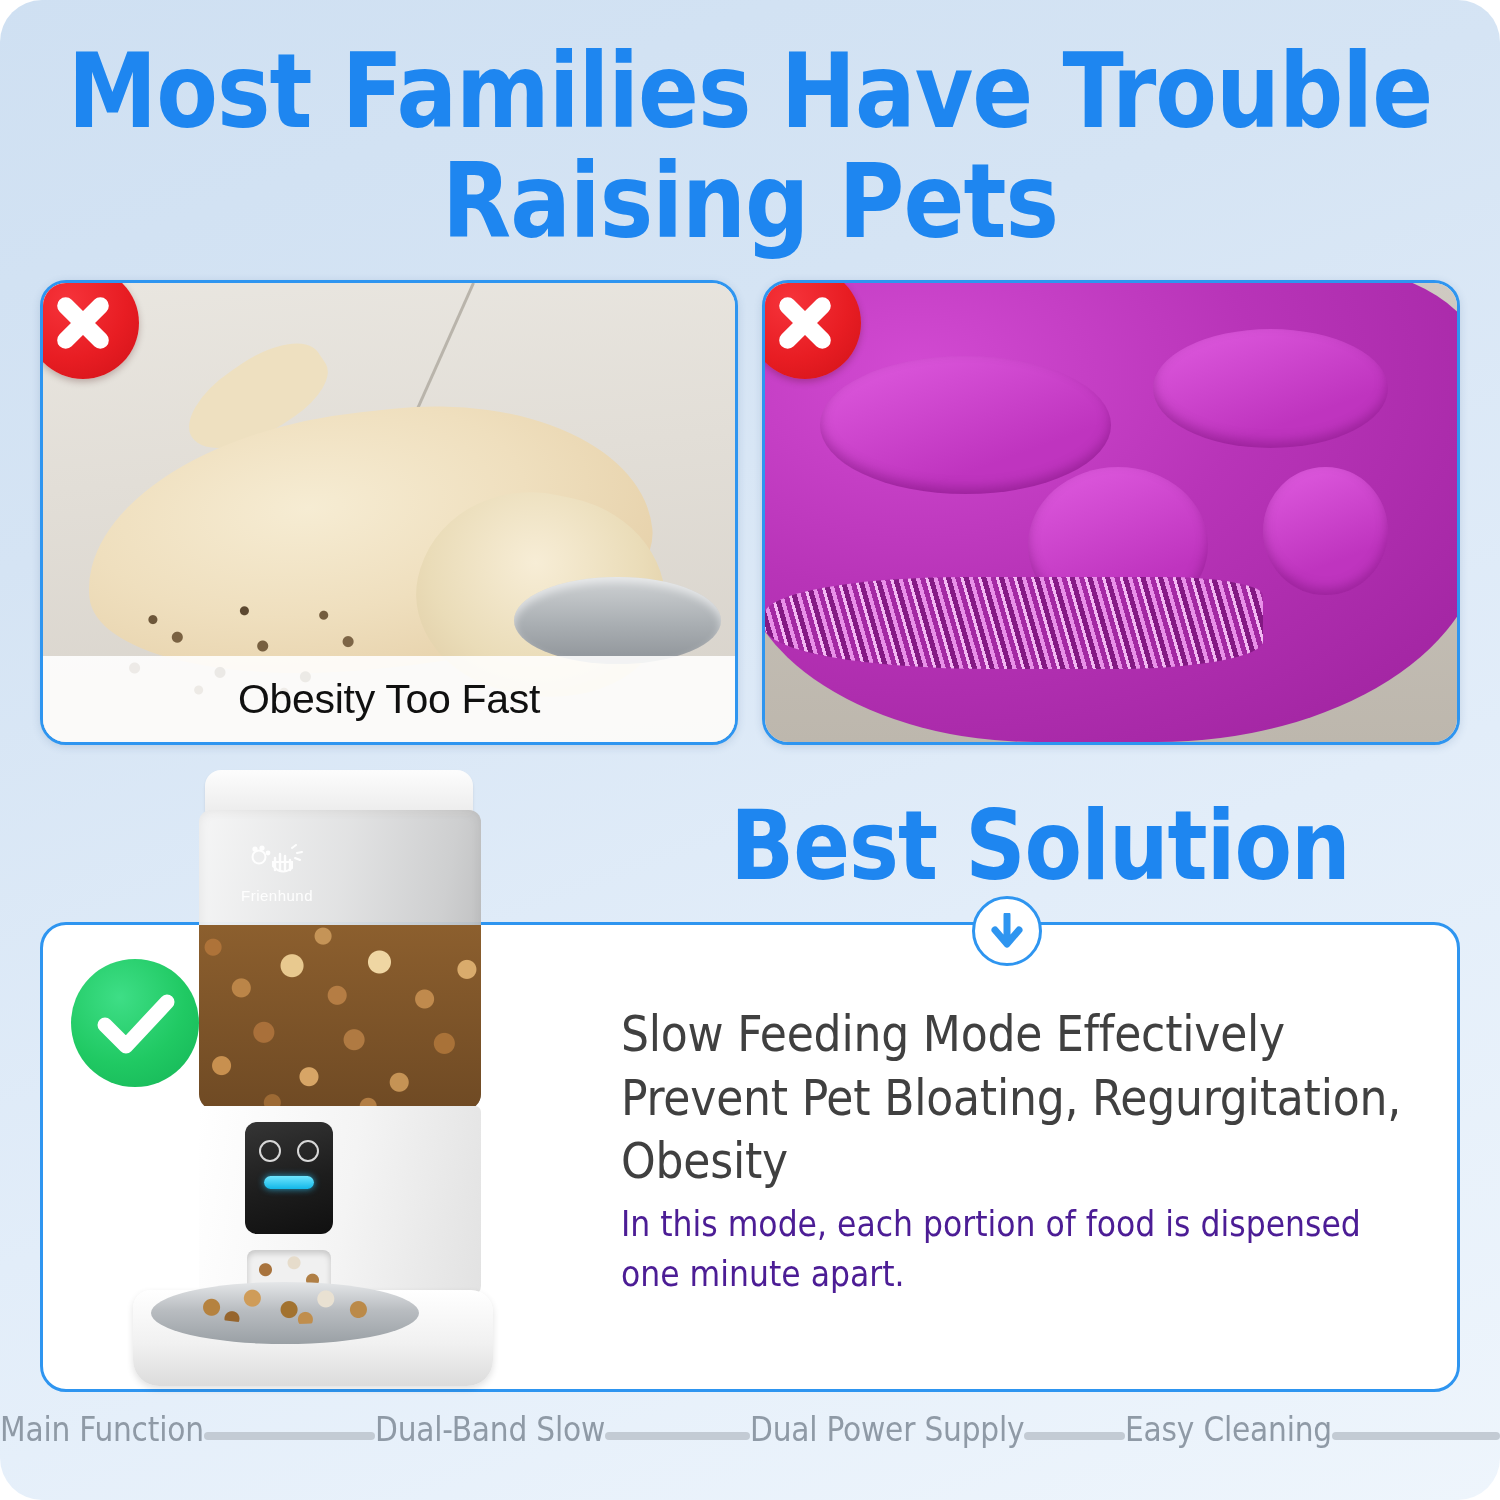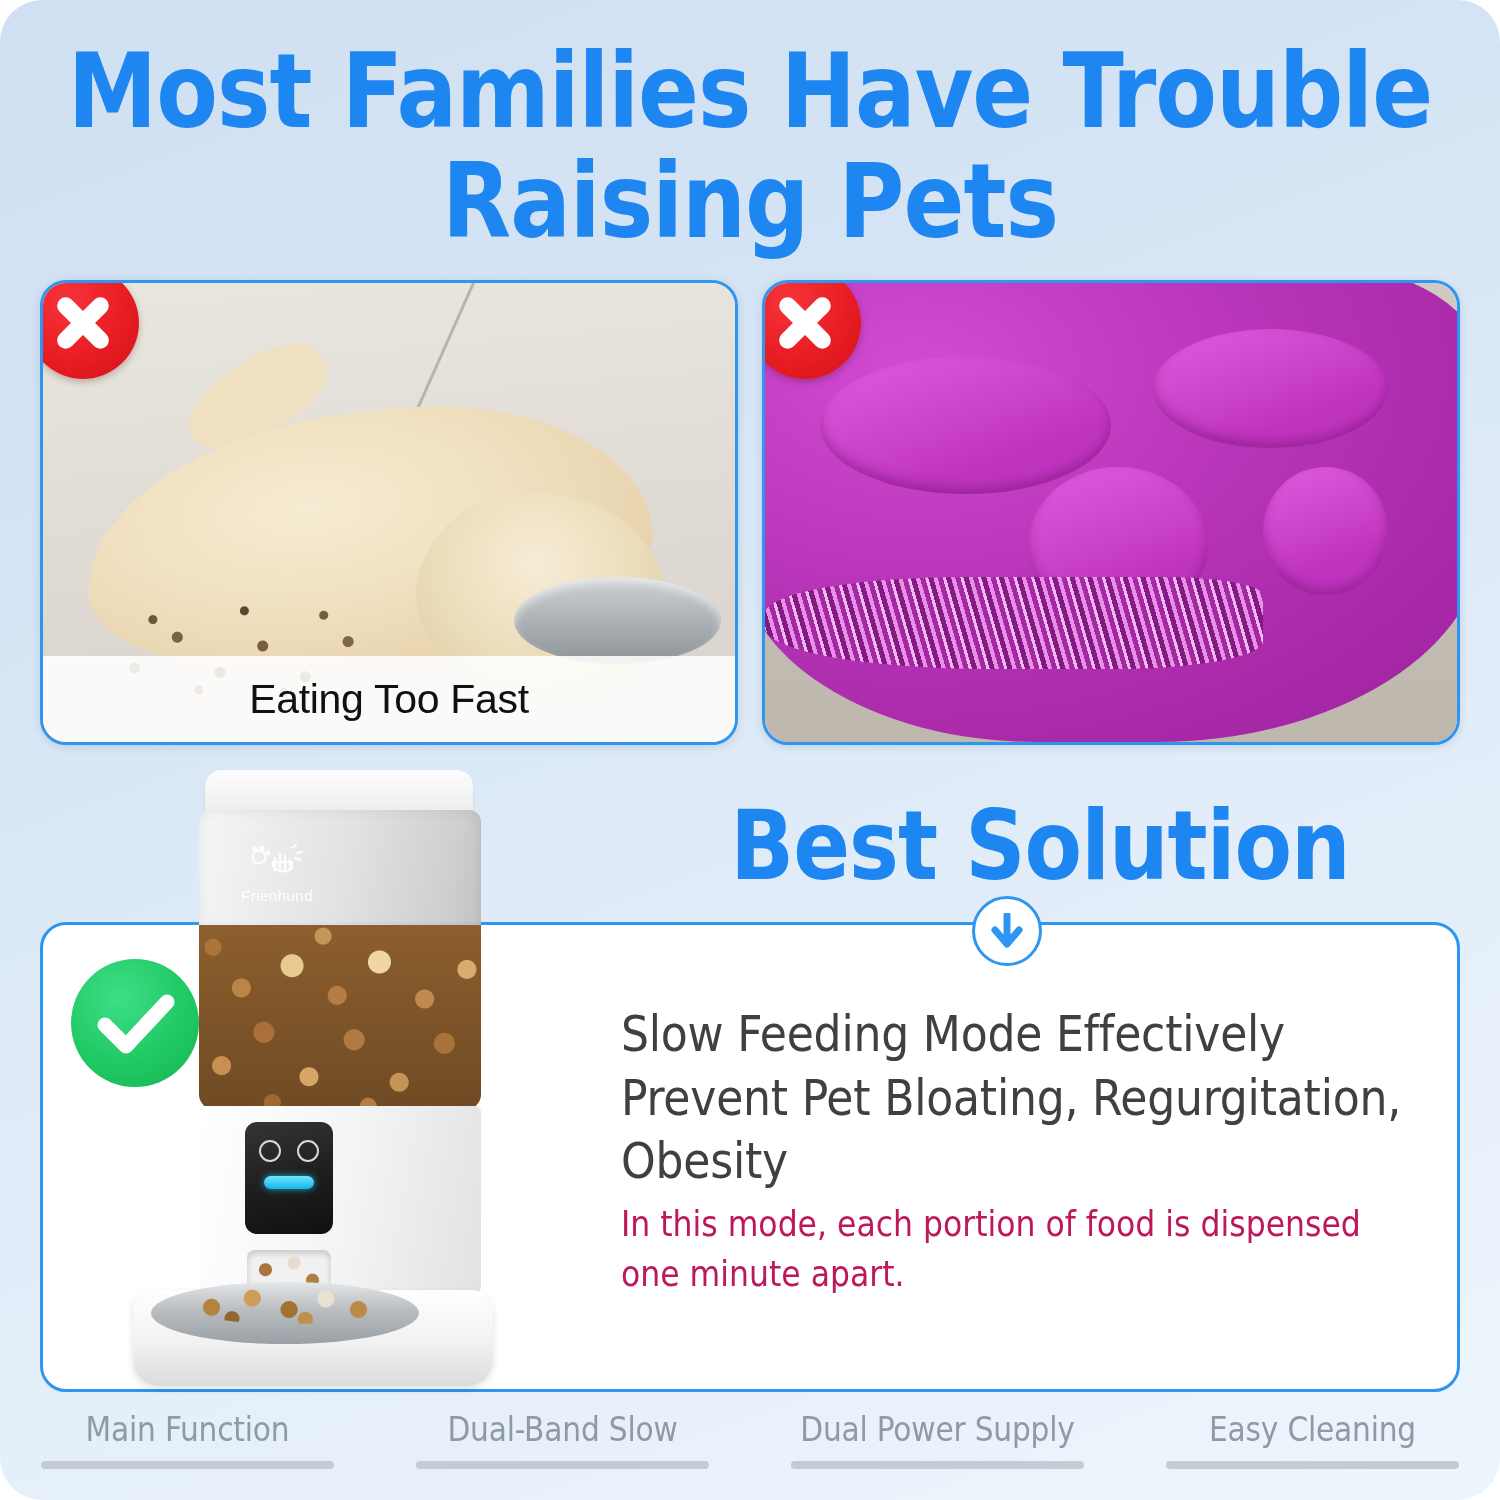--- a/index.html
+++ b/index.html
@@ -329,32 +329,32 @@
     line-height: 1.30;
     color: #404040;
     letter-spacing: -0.2px;
   }
   .sol-sub {
     position: absolute;
     left: 578px; top: 275px; width: 800px;
     font-family: "DejaVu Sans Condensed", "Liberation Sans Narrow", "Liberation Sans", sans-serif;
     font-size: 35px;
     line-height: 1.42;
-    color: #be185d;
+    color: #4c1d95;
   }
 
   
   .tabbar {
     position: absolute;
     left: 0; bottom: 0; width: 1500px; height: 104px;
     display: flex; align-items: flex-start;
   }
   .tab {
     flex: 1 1 0;
-    display: flex; flex-direction: column; align-items: center;
+    display: flex; align-items: center;
     padding-top: 14px;
   }
   .tab-label {
     font-family: "DejaVu Sans Condensed", "Liberation Sans Narrow", "Liberation Sans", sans-serif;
     font-size: 33px;
     color: #8f9aa6;
     white-space: nowrap;
     letter-spacing: -0.2px;
   }
   .tab.active .tab-label { color: #1e86f0; font-weight: 700; }
@@ -383,21 +383,21 @@
       <div class="photo">
         <div class="p1-floor"></div>
         <div class="p1-tileline" style="left:62%;top:0;width:3px;height:62%;transform:rotate(24deg);transform-origin:top;"></div>
         <div class="p1-tail"></div>
         <div class="p1-dog"></div>
         <div class="p1-head"></div>
         <div class="p1-bowl"></div>
         <div class="kibble-heap"></div>
       </div>
       <div class="badge-x"></div>
-      <div class="caption-bar">Eating Too Fast</div>
+      <div class="caption-bar">Obesity Too Fast</div>
     </div>
 
 
     <div class="problem-card">
       <div class="photo">
         <div class="p3-bg"></div>
         <div class="p3-body"></div>
         <div class="p3-ridge" style="left:8%;top:16%;width:42%;height:30%;"></div>
         <div class="p3-ridge" style="left:56%;top:10%;width:34%;height:26%;"></div>
         <div class="p3-ridge" style="left:38%;top:40%;width:26%;height:34%;"></div>

